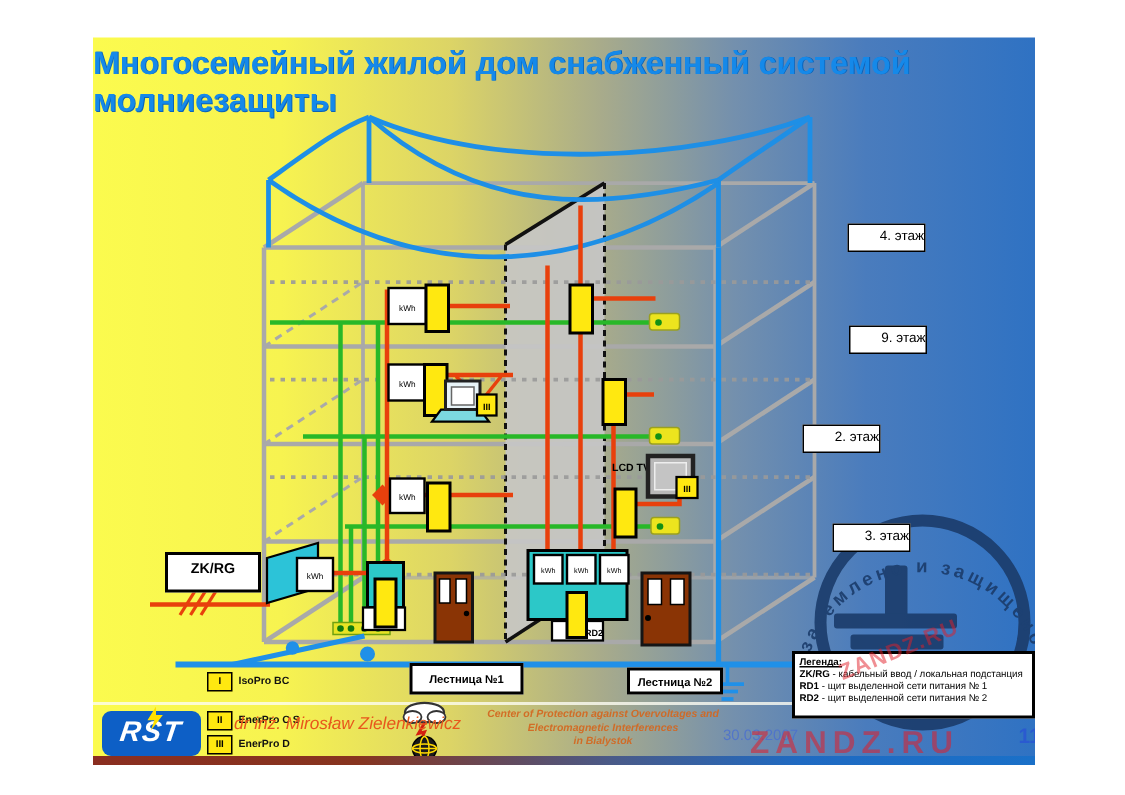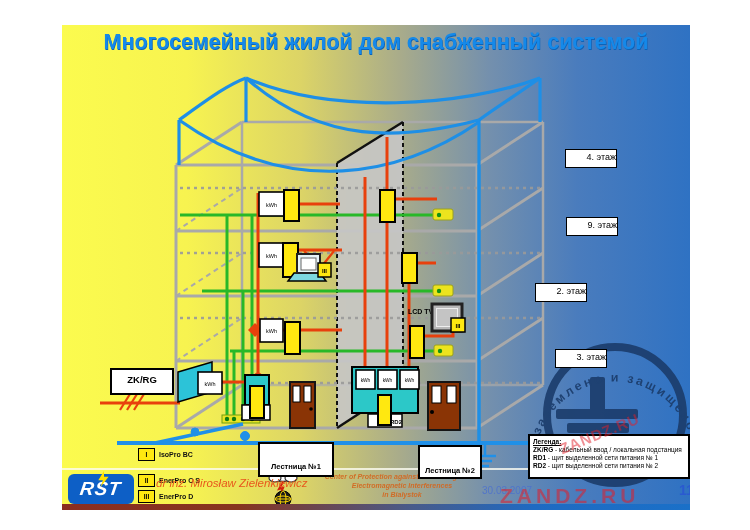--- a/index.html
+++ b/index.html
@@ -1,29 +1,29 @@
 <!DOCTYPE html>
 <html><head>
 <meta charset="utf-8">
 <style>
   html,body{margin:0;padding:0;background:#fff;font-family:"Liberation Sans",sans-serif;}
   .canvas{position:relative;width:750px;height:530px;background:#fff;overflow:hidden;}
   .slide{position:absolute;left:62px;top:25px;width:628px;height:485px;overflow:hidden;
     background:linear-gradient(90deg,#fbfb4e 0%,#f7f350 20%,#dcd466 38%,#a8ab8b 54%,#7490ad 68%,#4a7cbd 82%,#2f72c3 100%);}
-  .title{position:absolute;top:5px;left:0;width:100%;text-align:center;font-weight:bold;
+  .title{position:absolute;top:5px;left:0;width:100%;font-weight:bold;
     font-size:21.5px;line-height:1.18;color:#1589e9;text-shadow:0.6px 0.6px 0 #0c63b8;z-index:4;}
   svg.diagram{position:absolute;left:0;top:0;z-index:1;font-family:"Liberation Sans",sans-serif;}
   .flabel{position:absolute;width:50px;height:15px;background:#fff;border:1.5px solid #000;
     font-size:9px;text-align:right;padding-top:2px;color:#000;z-index:5;}
   .zkrg{position:absolute;left:48px;top:343px;width:60px;height:19px;background:#fff;border:2px solid #000;
     font-size:9.5px;font-weight:bold;text-align:center;padding-top:4px;z-index:5;}
   .stair{position:absolute;background:#fff;border:2px solid #000;font-size:7.5px;font-weight:bold;
     text-align:center;z-index:5;color:#000;}
-  .stair1{left:196px;top:417px;width:72px;height:13px;padding-top:18px;}
-  .stair2{left:356px;top:420px;width:60px;height:11px;padding-top:19px;}
+  .stair1{left:211px;top:417px;width:72px;height:13px;padding-top:4px;}
+  .stair2{left:356px;top:420px;width:60px;height:11px;padding-top:3px;}
   .legend{position:absolute;left:466px;top:409px;width:152px;height:37px;background:#fff;border:2px solid #000;
     font-size:6.5px;line-height:1.25;padding:2px 3px;color:#000;z-index:6;}
   .legend .hd{font-weight:bold;text-decoration:underline;}
   .legend b{font-weight:bold;}
   .footer-sep{position:absolute;left:0;top:443px;width:628px;height:0;border-top:2px solid rgba(252,252,242,.8);z-index:2;}
   .rst{position:absolute;left:6px;top:449px;width:66px;height:30px;background:#0d5fc6;border-radius:6px;z-index:3;}
   .rst .rst-txt{position:absolute;left:12px;top:4px;color:#fff;font-style:italic;font-weight:bold;
     font-size:19px;transform:skewX(-8deg);letter-spacing:1px;}
   .rst svg{position:absolute;left:30px;top:-3px;}
   .prod{position:absolute;display:flex;gap:4px;align-items:center;z-index:2;}
@@ -44,20 +44,21 @@
     color:rgba(225,30,40,.55);letter-spacing:4px;z-index:9;}
 </style>
 </head>
 <body>
 
 <div class="canvas">
   <div class="slide">
 
     <div class="title">
       <span>Многосемейный жилой дом снабженный системой</span><br>
+      <span>молниезащиты</span>
     </div>
 
     <svg class="diagram" width="628" height="485" viewBox="0 0 628 485">
 
       <g stroke="#a9a9a9" stroke-width="3" fill="none">
         <line x1="180" y1="97" x2="481" y2="97" stroke-width="2.5"></line>
         <line x1="180" y1="97" x2="180" y2="360" stroke-width="2.5"></line>
         <line x1="481" y1="97" x2="481" y2="360" stroke-width="2.5"></line>
         <line x1="180" y1="360" x2="481" y2="360" stroke-width="2.5" opacity=".7"></line>
         <line x1="114" y1="140" x2="415" y2="140"></line>

